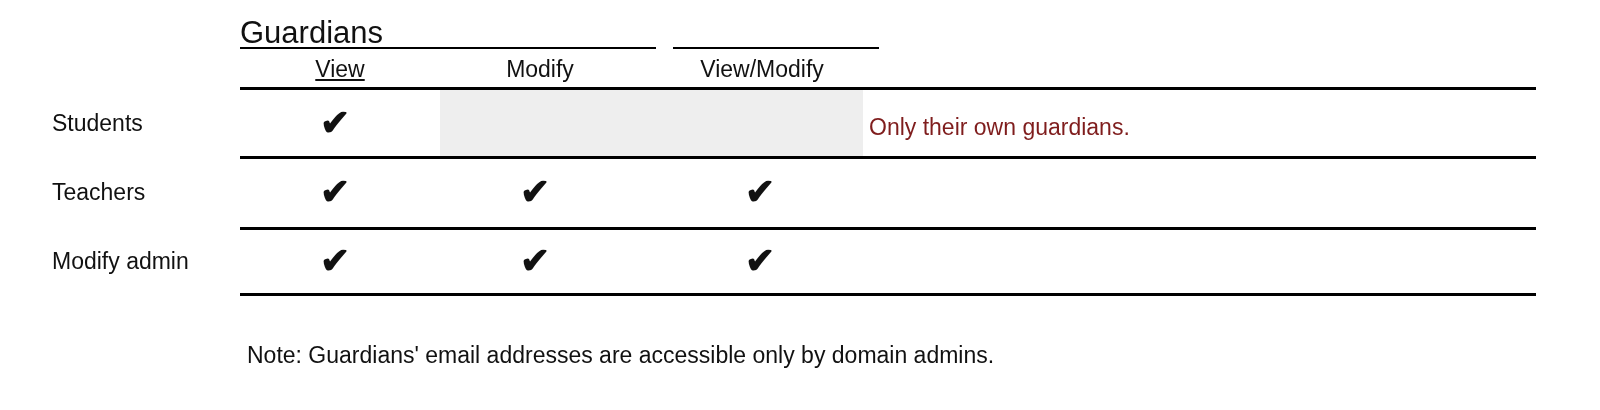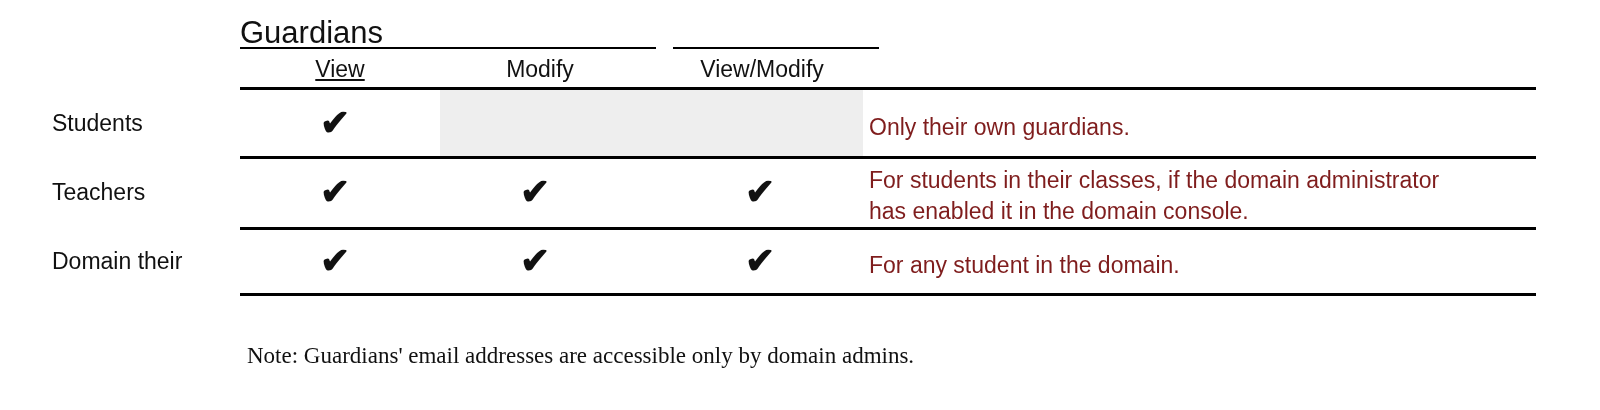--- a/index.html
+++ b/index.html
@@ -131,21 +131,20 @@
   #desc-students     { top: 112px; }
   #desc-teachers     { top: 165px; }
   #desc-domain-admin { top: 250px; }
 
   
   #footnote {
     left: 247px;
     top: 344px;
     font-size: 23px;
     color: #111111;
-    font-family: Liberation Serif, serif;
   }
 </style>
 </head>
 <body>
 
 <div id="table-figure">
 
   <div class="txt group-label" id="group-guardians">Guardians</div>
 
 
@@ -176,28 +175,25 @@
   <div class="txt desc" id="desc-students">Only their own guardians.</div>
 
   <div class="txt row-label" id="label-teachers">Teachers</div>
 
   <div class="check col-view row-y-2">✔</div>
 
   <div class="check col-modify row-y-2">✔</div>
 
   <div class="check col-invite row-y-2">✔</div>
 
-  <div class="txt desc" id="desc-teachers">For students in their classes, if the domain administrator
-has enabled it in the domain console.</div>
 
-  <div class="txt row-label" id="label-domain-admin">Domain their</div>
+  <div class="txt row-label" id="label-domain-admin">Modify admin</div>
 
   <div class="check col-view row-y-3">✔</div>
 
   <div class="check col-modify row-y-3">✔</div>
 
   <div class="check col-invite row-y-3">✔</div>
 
-  <div class="txt desc" id="desc-domain-admin">For any student in the domain.</div>
 
   <div class="txt" id="footnote">Note: Guardians' email addresses are accessible only by domain admins.</div>
 
 </div>
 
 </body></html>

